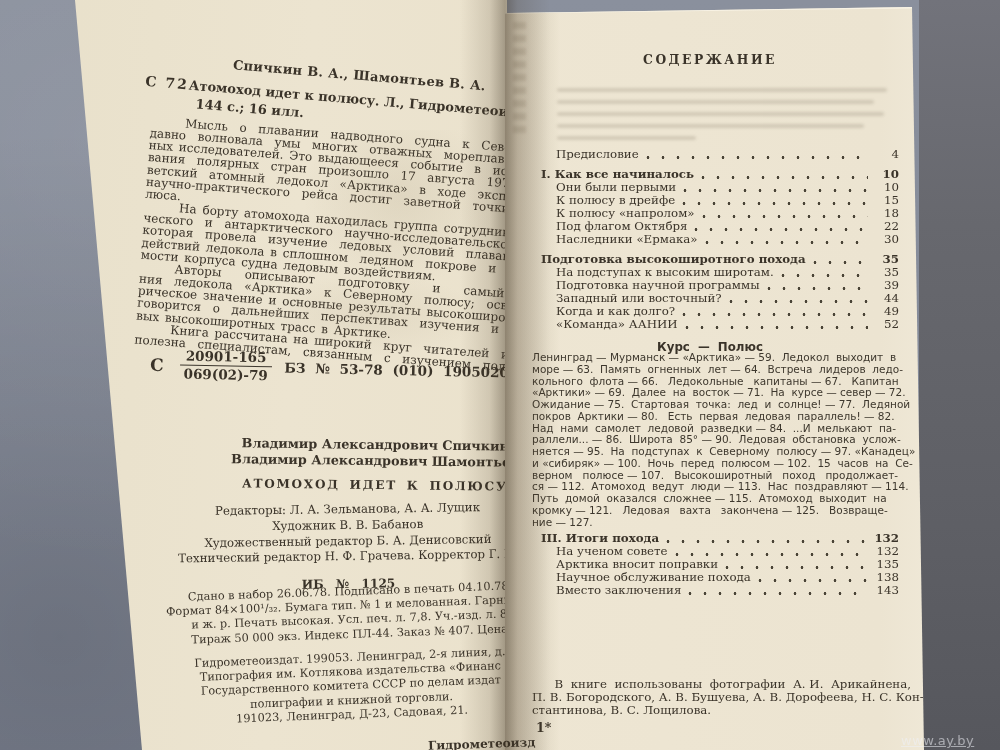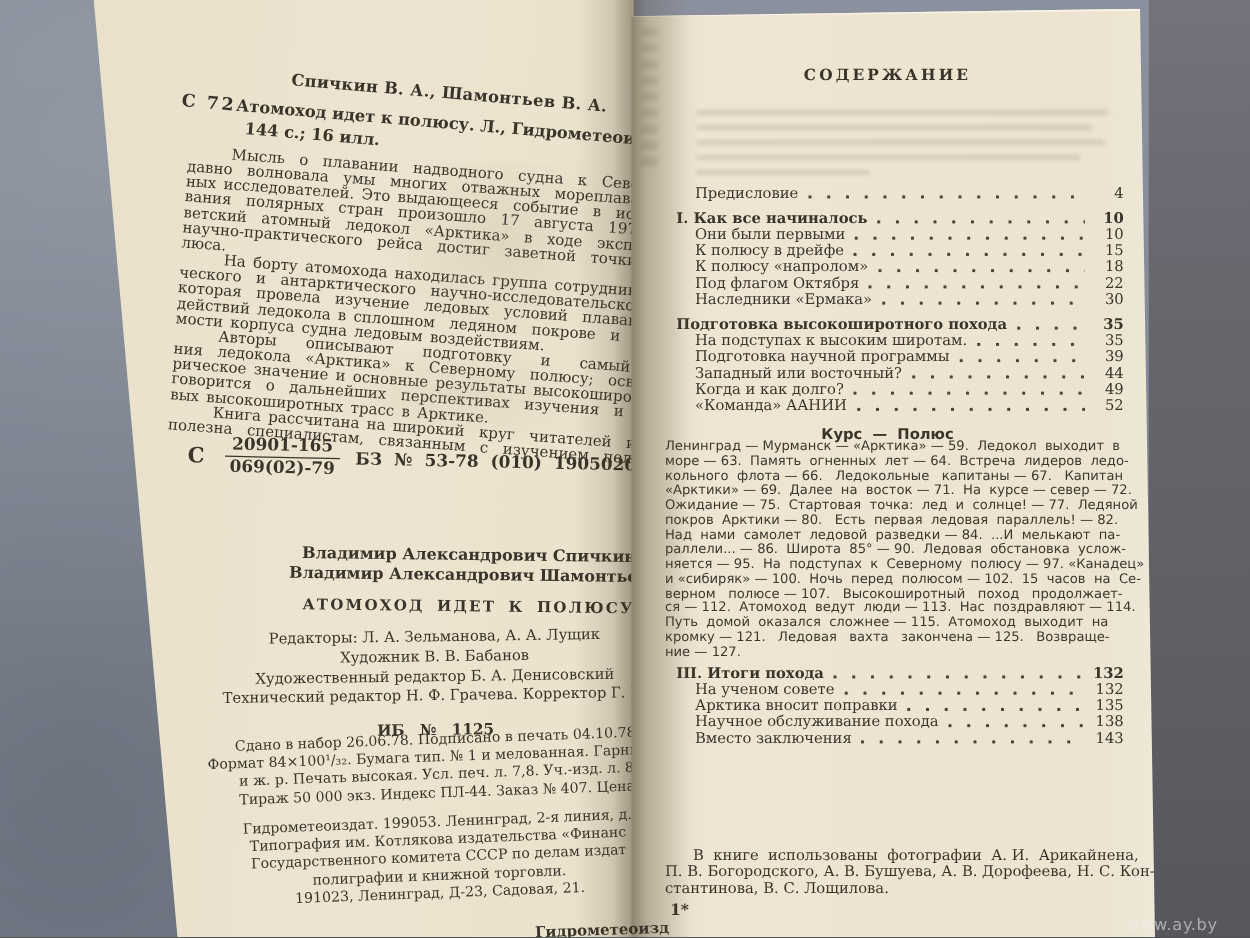--- a/index.html
+++ b/index.html
@@ -81,21 +81,21 @@
   .toc-page{width:26px;text-align:right;}
   .rp-heading{left:505px;top:340px;width:410px;text-align:center;font-weight:700;
     font-family:"DejaVu Sans",sans-serif;font-size:11.8px;word-spacing:4px;}
   .rp-par{left:532px;top:352px;width:380px;font-family:"DejaVu Sans",sans-serif;
     font-size:10.5px;line-height:11.75px;color:#3d372d;}
   .course-line{white-space:pre;}
   .rp-credits{left:532px;top:678px;width:382px;font-size:11.8px;line-height:13px;}
   .credit-line{white-space:pre;}
   .rp-sig{left:536px;top:720px;font-weight:700;font-size:12.5px;}
   .watermark{left:901px;top:733px;z-index:8;font-family:"DejaVu Sans",sans-serif;
-    font-size:13px;color:rgba(238,240,245,.55);letter-spacing:.5px;}
+    font-size:13px;color:rgba(238,240,245,.55);letter-spacing:.5px;text-decoration:underline;}
 </style>
 </head>
 <body>
 
 <div class="photo">
   <div class="right-strip"></div>
 
   <div class="page left-page">
     <div class="abs lp-stain1"></div>
     <div class="abs lp-stain2"></div>

